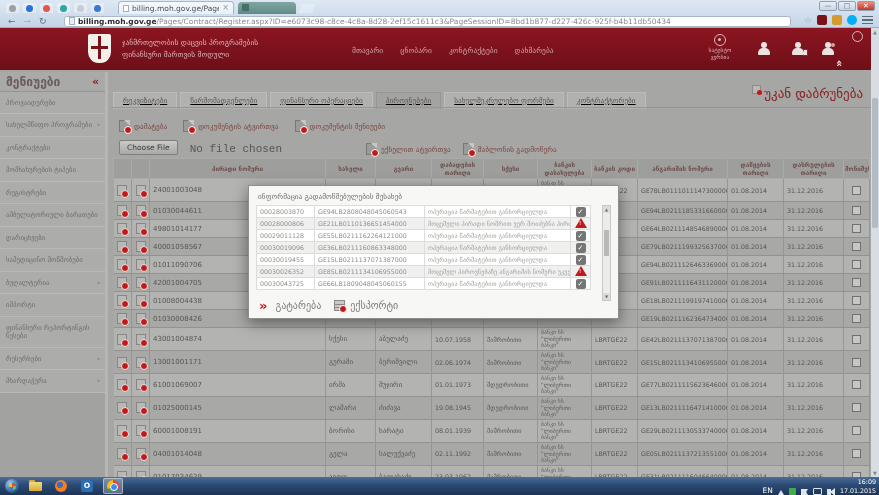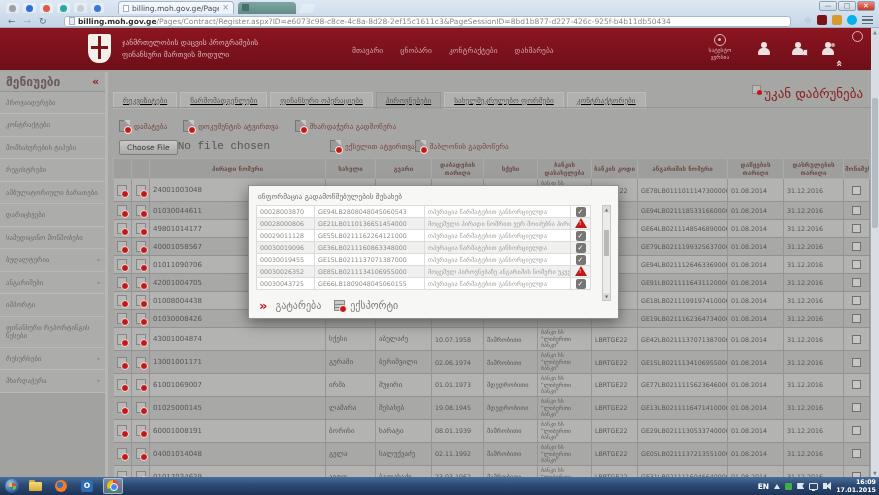--- a/index.html
+++ b/index.html
@@ -94,21 +94,21 @@
 
   
   #main { position:absolute; left:111px; right:8px; top:72px; bottom:18px; overflow:hidden; }
   #tabs { position:absolute; left:2px; top:20px; display:flex; gap:3px;text-decoration:underline; }
   .tab { padding:3px 9px 4px; background:#b1b1af; border:1px solid #bdbdbb; border-bottom:none;
          font-size:7.3px; color:#5b534f; white-space:nowrap; }
   .tab.active { background:#a3a3a1; border-color:#969694; }
   #tabline { position:absolute; left:0; right:0; top:35px; height:1px; background:#969694; }
 
   #toolbar1 { position:absolute; left:8px; top:48px; display:flex; gap:16px; align-items:center; }
-  #toolbar2 { position:absolute; left:8px; top:68px; display:flex; gap:0; align-items:flex-start; }
+  #toolbar2 { position:absolute; left:8px; top:68px; display:flex; gap:12px; align-items:flex-end; }
   .tbtn { display:flex; align-items:center; gap:4px; }
   .tbtn .tlabel { font-size:7.3px; color:#7a4540; }
   .doc-icon { width:11px; height:12px; background:#9a9a98; border:1px solid #787876; position:relative; }
   .doc-icon:before { content:""; position:absolute; right:-1px; top:-1px; border:3px solid #c6c6c4;
                      border-left-color:transparent; border-bottom-color:transparent; }
   .doc-icon:after { content:""; position:absolute; right:-3px; bottom:-3px; width:6px; height:6px; border-radius:50%;
                     background:#c41818; border:1px solid #fff; }
   #file-btn { border:1px solid #7e7e7c; background:linear-gradient(#c9c9c7,#a9a9a7); padding:2px 7px;
               font-size:7.5px; color:#3a3a38; border-radius:2px; }
   #file-status { font-size:11px; color:#565654; margin-left:0;font-family:Liberation Mono, monospace; }
@@ -175,21 +175,21 @@
   .task-icon.active { background:rgba(255,255,255,.28); border:1px solid rgba(255,255,255,.45); }
   .folder { width:13px; height:9px; background:linear-gradient(#f3dc7e,#d9ab38); border-radius:1px; position:relative; }
   .folder:before { content:""; position:absolute; left:0; top:-2px; width:6px; height:2px; background:#d9ab38; border-radius:1px 1px 0 0; }
   .firefox { width:12px; height:12px; border-radius:50%; background:radial-gradient(circle at 40% 40%, #3a6fc0 0 30%, #f57c20 32% 75%, #d35400 100%); }
   .outlook { width:12px; height:12px; background:#2e6db4; border-radius:2px; color:#fff; font-size:7.5px;
              font-weight:bold; text-align:center; line-height:12px; }
   .chrome-ic { width:12px; height:12px; border-radius:50%;
                background:conic-gradient(#ea4335 0 33%, #34a853 33% 66%, #fbbc05 66% 100%); position:relative; }
   .chrome-ic:after { content:""; position:absolute; left:3px; top:3px; width:6px; height:6px; border-radius:50%;
                      background:#4285f4; border:1.2px solid #fff; }
-  #tray { position:absolute; right:3px; top:0; height:18px; display:flex; align-items:center; gap:5px;font-weight:bold; }
+  #tray { position:absolute; right:3px; top:0; height:18px; display:flex; align-items:flex-end; gap:5px; }
   #tray .lang { font-size:7.5px; color:#fff; }
   #tray .up { width:0; height:0; border-left:3.5px solid transparent; border-right:3.5px solid transparent;
               border-bottom:5px solid #dfe6ee; }
   #tray .grn { width:7px; height:7px; background:#3fae49; border-radius:1px; }
   #tray .flag { width:7px; height:6px; background:#dfe6ee; clip-path:polygon(0 0,100% 0,75% 50%,100% 100%,0 100%); }
   #tray .net { width:9px; height:7px; border:1px solid #dfe6ee; border-radius:1px; position:relative; }
   #tray .net:after { content:""; position:absolute; left:2px; bottom:-2px; width:3px; height:2px; background:#dfe6ee; }
   #tray .spk { width:4px; height:6px; background:#dfe6ee; position:relative; }
   #tray .spk:after { content:""; position:absolute; left:3px; top:-1.5px; border-top:4.5px solid transparent;
                      border-bottom:4.5px solid transparent; border-right:5px solid #dfe6ee; }
@@ -294,28 +294,28 @@
     <span class="blabel">უკან დაბრუნება</span>
   </div>
 
   <div id="sidebar">
     <div id="sb-head">
       <span id="sb-title">მენიუები</span>
       <span id="sb-collapse">«</span>
     </div>
     <div id="sb-items">
         <div class="sb-item">პროვაიდერები</div>
+        <div class="sb-item haschild">სახელმწიფო პროგრამები</div>
         <div class="sb-item">კონტრაქტები</div>
         <div class="sb-item">მომსახურების ტიპები</div>
         <div class="sb-item">რეგისტრები</div>
         <div class="sb-item">ამბულატორიული ბარათები</div>
         <div class="sb-item">დარიცხვები</div>
         <div class="sb-item">სამედიცინო მოწმობები</div>
         <div class="sb-item haschild">ბუღალტერია</div>
-        <div class="sb-item haschild">ანგარიშები</div>
         <div class="sb-item">იმპორტი</div>
         <div class="sb-item">ფინანსური რეპორტინგის წესები</div>
         <div class="sb-item haschild">რესურსები</div>
         <div class="sb-item haschild">მხარდაჭერა</div>
       </div>
   </div>
 
   <div id="main">
     <div id="tabs">
         <span class="tab">რეკვიზიტები</span>
@@ -331,21 +331,21 @@
       <span class="tbtn">
           <span class="doc-icon"></span>
           <span class="tlabel">დამატება</span>
         </span>
       <span class="tbtn">
           <span class="doc-icon"></span>
           <span class="tlabel">დოკუმენტის ატვირთვა</span>
         </span>
       <span class="tbtn">
           <span class="doc-icon"></span>
-          <span class="tlabel">მხარდაჭერა გადმოწერა</span>
+          <span class="tlabel">დოკუმენტის მენიუები</span>
         </span>
     </div>
     <div id="toolbar2">
       <span id="file-btn">Choose File</span>
       <span id="file-status">No file chosen</span>
       <span class="gap"></span>
       <span class="tbtn">
           <span class="doc-icon"></span>
           <span class="tlabel">ექსელით ატვირთვა</span>
         </span>
@@ -553,21 +553,21 @@
     <td class="small">GE77LB0211115623646000</td>
     <td class="small">01.08.2014</td>
     <td class="small">31.12.2016</td>
     <td class="c"><span class="cb"></span></td>
   </tr>
             <tr class="even">
     <td class="c"><span class="rowicon"></span></td>
     <td class="c"><span class="rowicon"></span></td>
     <td>01025000145</td>
     <td>ლამარა</td>
-    <td>შესახებ</td>
+    <td>ძიძავა</td>
     <td class="small">19.08.1945</td>
     <td class="small">მდედრობითი</td>
     <td class="bank">ბანკი სს "ლიბერთი ბანკი"</td>
     <td class="small">LBRTGE22</td>
     <td class="small">GE13LB0211116471410000</td>
     <td class="small">01.08.2014</td>
     <td class="small">31.12.2016</td>
     <td class="c"><span class="cb"></span></td>
   </tr>
             <tr class="odd">

